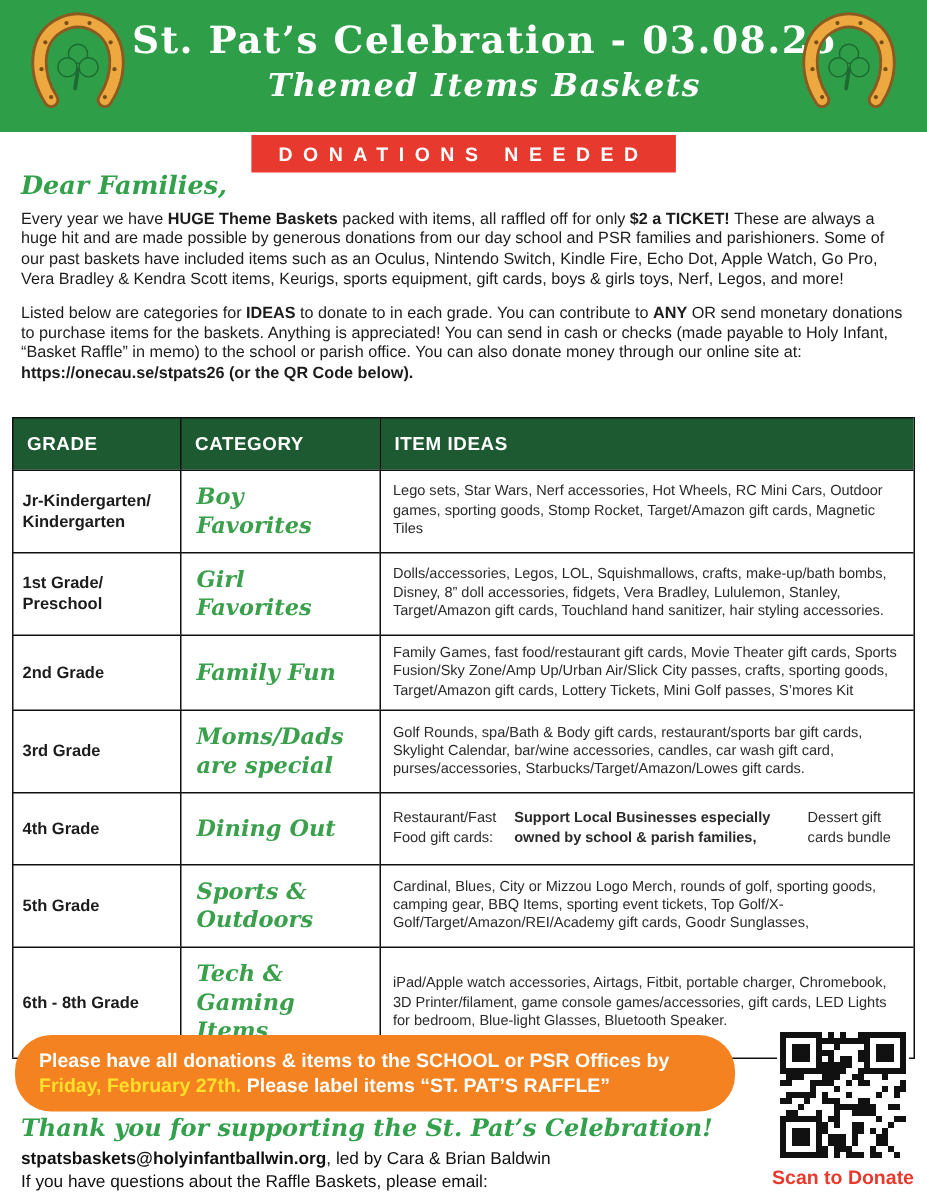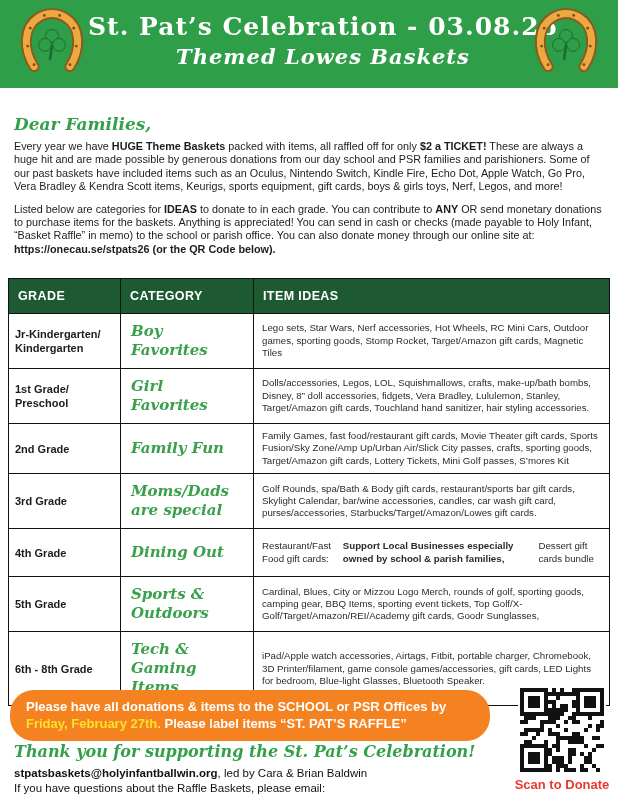--- a/index.html
+++ b/index.html
@@ -89,23 +89,24 @@
       <circle cx="88" cy="58" r="2.2" fill="#7a4f17"></circle>
         <circle cx="78" cy="87" r="2.2" fill="#7a4f17"></circle>
       <g stroke="#1d6b30" stroke-width="1.5" fill="#2f9e48">
         <circle cx="50" cy="42" r="10"></circle>
           <circle cx="39" cy="56" r="10"></circle>
           <circle cx="61" cy="56" r="10"></circle>
       </g>
       <path d="M50 58 L47 78" stroke="#1d6b30" stroke-width="4" fill="none" stroke-linecap="round"></path>
     </svg>
     <div class="title">St. Pat’s Celebration - 03.08.26</div>
-    <div class="subtitle">Themed Lowes Baskets</div>
+    <div class="subtitle">Themed Items Baskets</div>
   </div>
 
+  <div class="badge">DONATIONS NEEDED</div>
 
   <div class="content">
     <div class="greeting">Dear Families,</div>
     <p class="para"><span>Every year we have </span><span class="b">HUGE Theme Baskets</span><span> packed with items, all raffled off for only </span><span class="b">$2 a TICKET!</span><span> These are always a huge hit and are made possible by generous donations from our day school and PSR families and parishioners. Some of our past baskets have included items such as an Oculus, Nintendo Switch, Kindle Fire, Echo Dot, Apple Watch, Go Pro, Vera Bradley &amp; Kendra Scott items, Keurigs, sports equipment, gift cards, boys &amp; girls toys, Nerf, Legos, and more!</span></p>
     <p class="para"><span>Listed below are categories for </span><span class="b">IDEAS</span><span> to donate to in each grade. You can contribute to </span><span class="b">ANY</span><span> OR send monetary donations to purchase items for the baskets. Anything is appreciated! You can send in cash or checks (made payable to Holy Infant, “Basket Raffle” in memo) to the school or parish office. You can also donate money through our online site at: </span><span class="b">https://onecau.se/stpats26</span><span class="b"> (or the QR Code below).</span></p>
   </div>
 
   <div class="table">
     <div class="row">
       <div class="cell hcell">GRADE</div>

